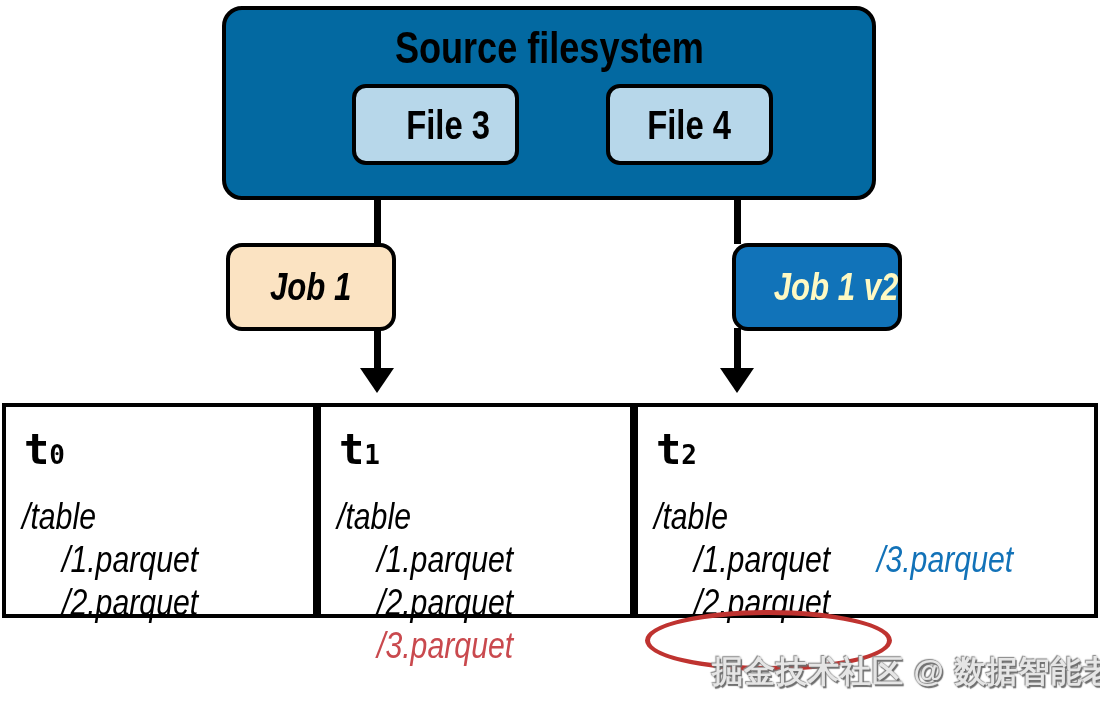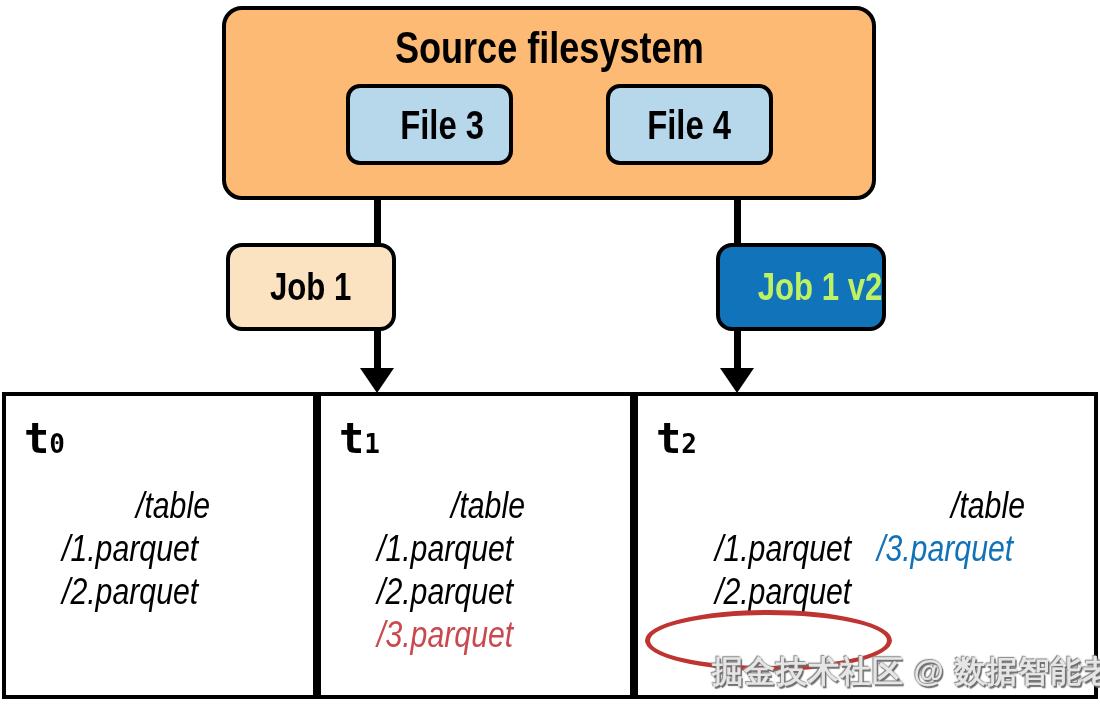--- a/index.html
+++ b/index.html
@@ -8,33 +8,33 @@
     font-family:"Liberation Sans", sans-serif; color:#000; overflow:hidden;
   }
 
   
   .cond   { display:inline-block; transform:scaleX(0.84); transform-origin:0 50%; white-space:nowrap; }
   .cond-c { display:inline-block; transform:scaleX(0.82); transform-origin:50% 50%; white-space:nowrap; }
 
   
   .source-box {
     position:absolute; left:222px; top:6px; width:654px; height:194px;
-    background:#fdba74; border:4px solid #000; border-radius:20px; box-sizing:border-box;
+    background:#0369a1; border:4px solid #000; border-radius:20px; box-sizing:border-box;
   }
   .source-title {
     position:absolute; left:0; top:16px; width:100%; text-align:center;
     font-size:44px; font-weight:700; line-height:1;
   }
   .file-box {
     position:absolute; top:74px; width:167px; height:81px; box-sizing:border-box;
     background:#b7d7ea; border:4px solid #000; border-radius:14px;
     display:flex; align-items:center; justify-content:center;
     font-size:40px; font-weight:700; line-height:1;
   }
-  .file-box.f3 { left:120px;padding-left:26px; }
+  .file-box.f3 { left:126px;padding-left:26px; }
   .file-box.f4 { left:380px;text-align:right; }
 
   
   .vline { position:absolute; width:7px; background:#000; }
   .vl-a { left:374px; top:198px; height:46px; }
   .vl-b { left:374px; top:328px; height:42px; }
   .vr-a { left:734px; top:198px; height:46px; }
   .vr-b { left:734px; top:328px; height:42px; }
   .arrowhead {
     position:absolute; width:0; height:0; top:368px;
@@ -42,29 +42,29 @@
     border-top:25px solid #000;
   }
   .ah-left  { left:360px; }
   .ah-right { left:720px; }
 
   
   .job-box {
     position:absolute; top:243px; width:170px; height:88px; box-sizing:border-box;
     border:4px solid #000; border-radius:16px;
     display:flex; align-items:center; justify-content:center;
-    font-size:38px; font-weight:700; line-height:1;
+    font-size:38px; font-weight:700; line-height:1;font-style:italic;
   }
   .job1 { left:226px; background:#fbe3c2; color:#000; }
-  .job2 { left:716px; background:#1173b9; color:#bef264;padding-left:39px; }
+  .job2 { left:732px; background:#1173b9; color:#fef9c3;padding-left:39px; }
 
   
   .panel {
-    position:absolute; top:392px; height:307px; box-sizing:border-box;
-    background:#fff; border:4px solid #000;text-align:right;
+    position:absolute; top:403px; height:215px; box-sizing:border-box;
+    background:#fff; border:4px solid #000;
   }
   .p0 { left:2px;   width:315px; }
   .p1 { left:317px; width:317px; }
   .p2 { left:634px; width:464px; }
 
   .t-label {
     position:absolute; left:18px; top:22px; line-height:1;
     font-family:"DejaVu Sans Mono", monospace; font-size:42px; font-weight:700;
   }
   .t-label .t-sub { font-size:26px; font-weight:700; }

